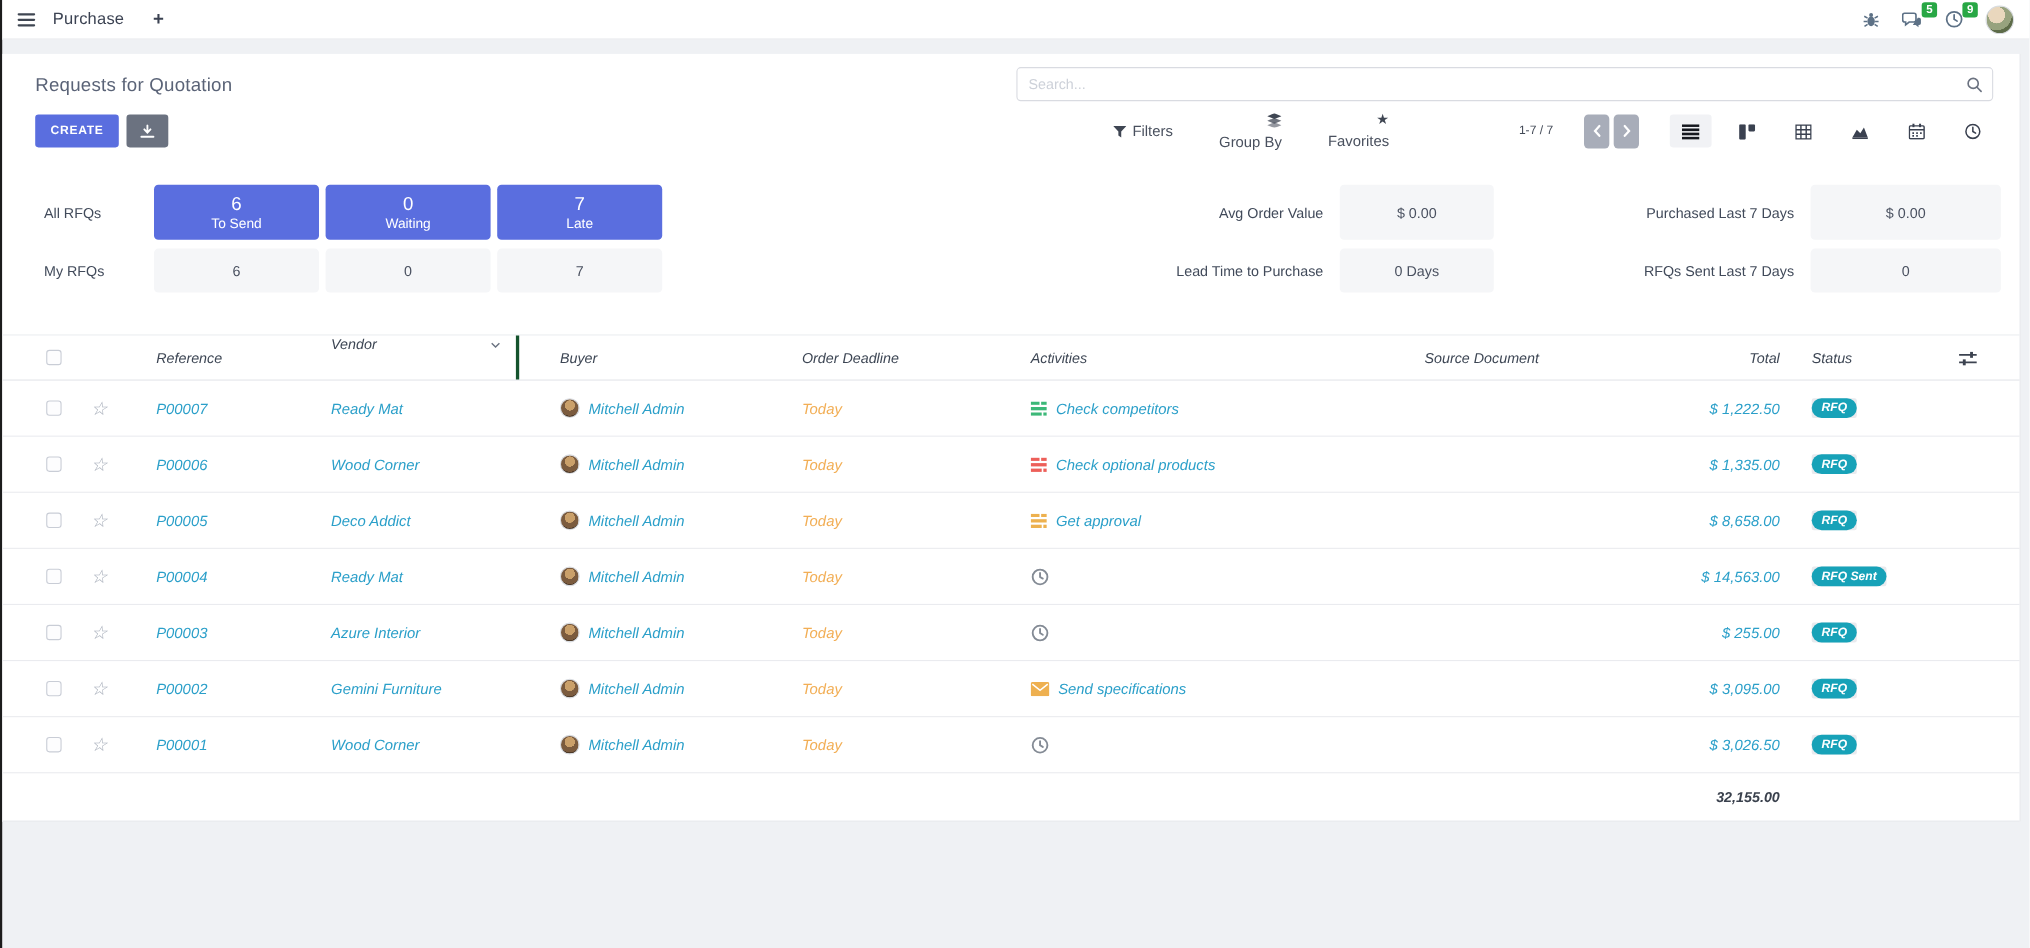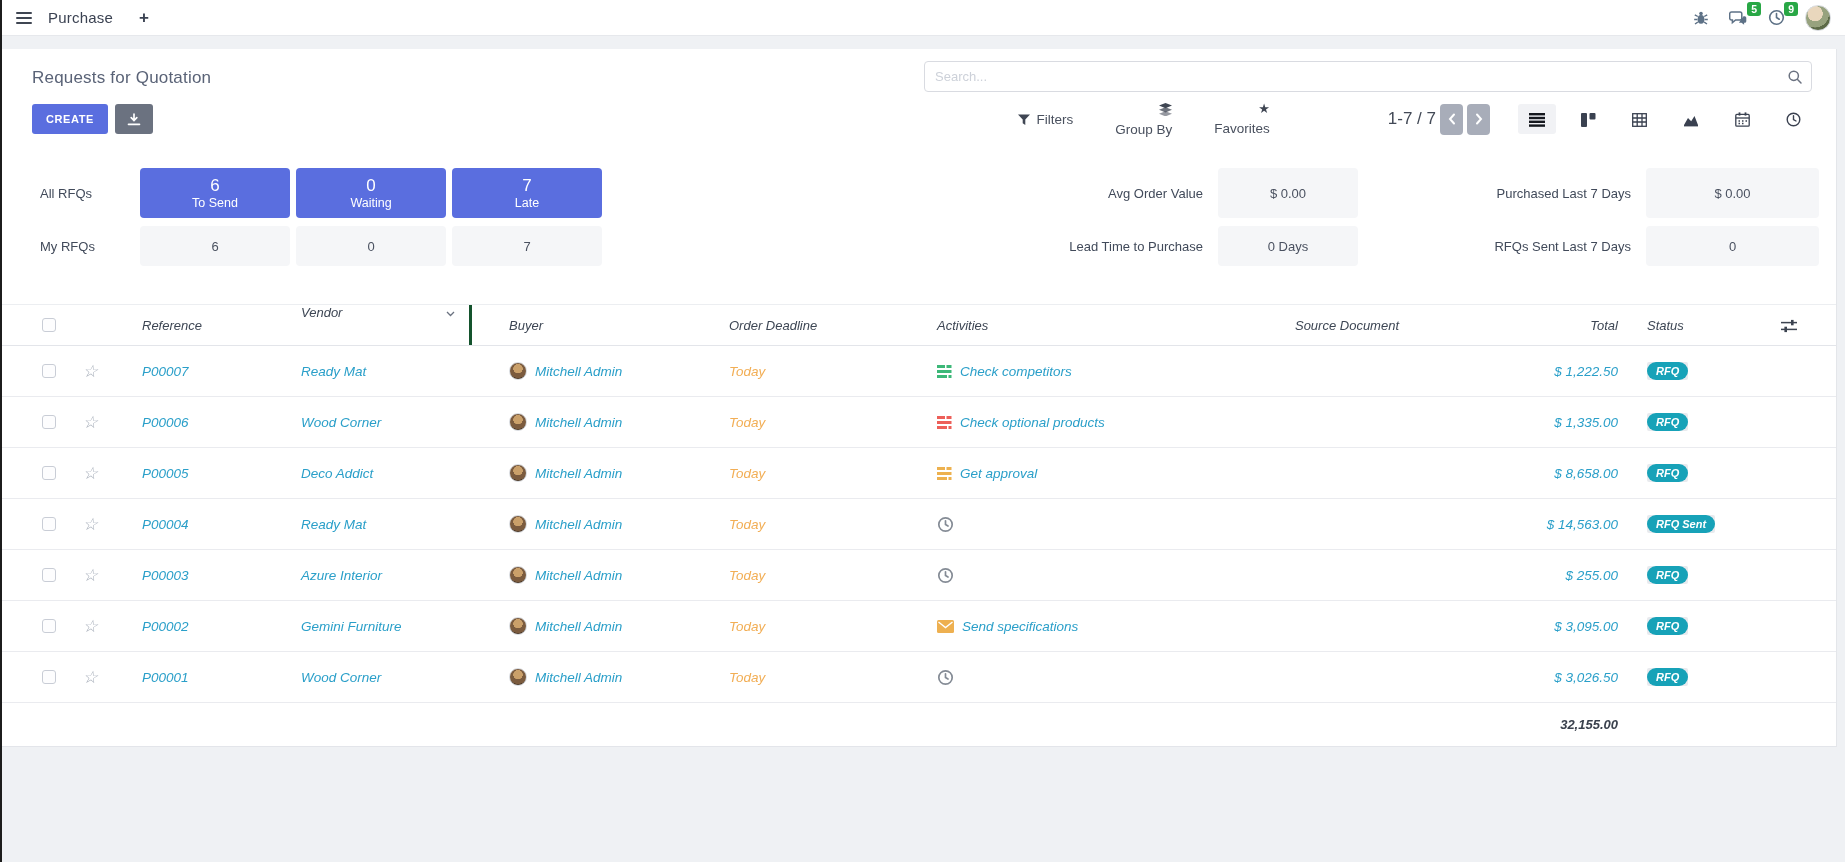--- a/index.html
+++ b/index.html
@@ -65,21 +65,21 @@
   }
   .btn-export {
     background:#6b7280; color:#fff; border:none; border-radius:3px;
     height:30px; width:38px; margin-left:7px; cursor:pointer;
     display:inline-flex; align-items:center; justify-content:center;
   }
   .filterbar { margin-left:auto; display:flex; align-items:center; color:#49505e; }
   .fitem { display:flex; align-items:flex-end; gap:6px; cursor:pointer; font-size:13.5px; }
   .fitem + .fitem { margin-left:42px;flex-direction:column; }
   .pager { margin-left:auto; display:flex; align-items:center; }
-  .pager-text { font-size:17px; color:#424956; margin-right:4px;text-align:center; }
+  .pager-text { font-size:11px; color:#424956; margin-right:28px;text-align:center; }
   .pager-btn {
     width:23px; height:31px; background:#a8adb9; border:none; border-radius:4px;
     color:#fff; cursor:pointer; display:inline-flex; align-items:center; justify-content:center;
   }
   .pager-btn + .pager-btn { margin-left:4px; }
   .views { display:flex; align-items:center; margin-left:28px; }
   .view-btn { padding:7px 11px; color:#3a4150; cursor:pointer; border-radius:3px; }
   .view-btn + .view-btn { margin-left:14px; }
   .view-btn.active { background:#f1f2f5; color:#15181e; }
 

